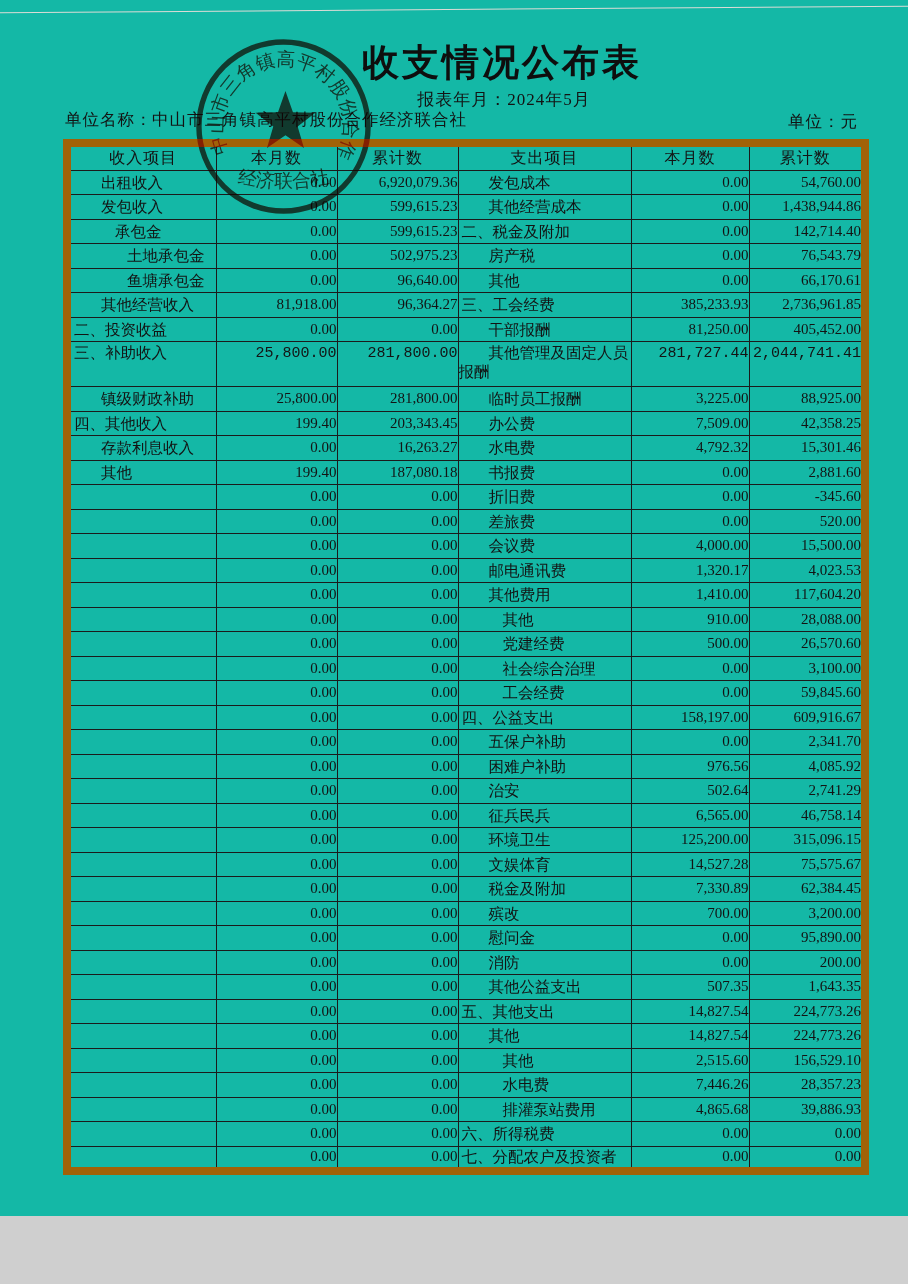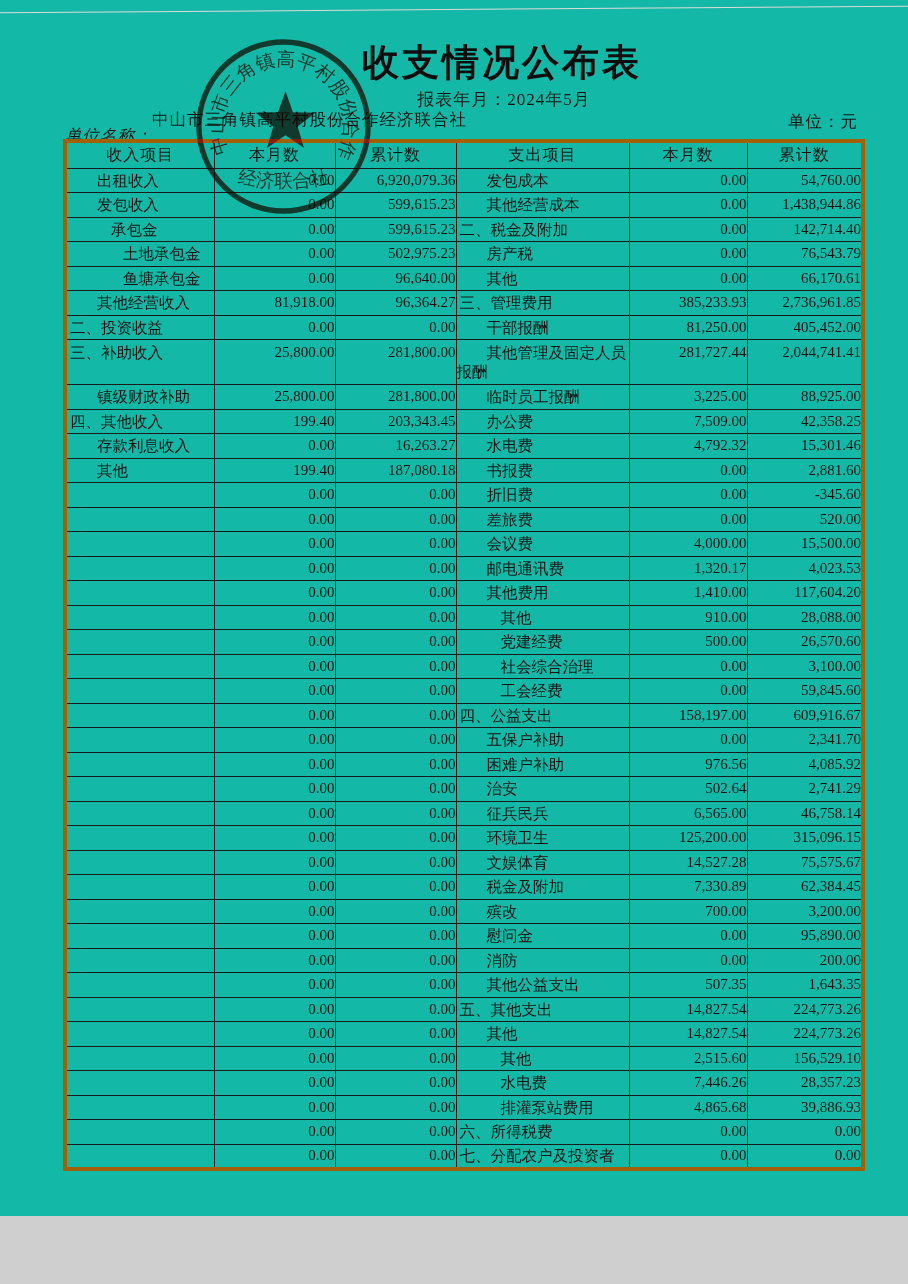--- a/index.html
+++ b/index.html
@@ -22,43 +22,43 @@
     text-align:center;
     font-family:"Liberation Sans", sans-serif;
     font-weight:900; font-size:37px; letter-spacing:3px;
     color:#0e0e0e;
   }
   .doc-subtitle {
     position:absolute; top:88px; left:50px; width:908px;
     text-align:center; font-size:17px; letter-spacing:1px;
   }
   .info-line { position:absolute; top:109px; left:0; width:908px; height:22px; font-size:16.5px; }
-  .unit-name-label { position:absolute; left:65px; top:16px; letter-spacing:1px;font-style:italic; }
+  .unit-name-label { position:absolute; left:65px; top:0; letter-spacing:1px; }
   .unit-name { position:absolute; left:152px; top:0; letter-spacing:1px; }
   .currency-label { position:absolute; right:50px; top:2px; letter-spacing:1px; }
 
   table.report {
     position:absolute; left:63px; top:139px;
     width:798px; table-layout:fixed;
     border-collapse:collapse;
-    border:4px solid #a16207;
+    border:8px solid #a16207;
   }
   table.report th, table.report td {
     border:1.5px solid #1b1b1b;
     padding:0; margin:0;
     overflow:hidden;
     line-height:1.25;
   }
   table.report th {
     height:27px; font-weight:normal; font-size:16px;
     text-align:center; letter-spacing:1px;
   }
   table.report tr.data-row { height:24.5px; }
   table.report tr.data-row.tall { height:45px; }
-  table.report tr.data-row.tall td { vertical-align:top; padding-top:3px; }
+  table.report tr.data-row.tall td { vertical-align:top; padding-top:3px;font-family:Liberation Mono, monospace; }
   td.item { font-size:15.5px; text-align:left; vertical-align:middle; }
   td.num  { font-size:15px;  text-align:right; vertical-align:middle; padding-right:7px; }
   td.item.ind0 { text-indent:3px; }
   td.item.ind1 { text-indent:30px; }
   td.item.ind2 { text-indent:44px; }
   td.item.ind3 { text-indent:56px; }
 
   .stamp {
     position:absolute; left:195px; top:38px;
     width:177px; height:177px;
@@ -146,21 +146,21 @@
     <td class="num">0.00</td>
     <td class="num">96,640.00</td>
     <td class="item ind1">其他</td>
     <td class="num">0.00</td>
     <td class="num">66,170.61</td>
   </tr>
         <tr class="data-row">
     <td class="item ind1">其他经营收入</td>
     <td class="num">81,918.00</td>
     <td class="num">96,364.27</td>
-    <td class="item ind0">三、管理费用</td>
+    <td class="item ind0">三、工会经费</td>
     <td class="num">385,233.93</td>
     <td class="num">2,736,961.85</td>
   </tr>
         <tr class="data-row">
     <td class="item ind0">二、投资收益</td>
     <td class="num">0.00</td>
     <td class="num">0.00</td>
     <td class="item ind1">干部报酬</td>
     <td class="num">81,250.00</td>
     <td class="num">405,452.00</td>

